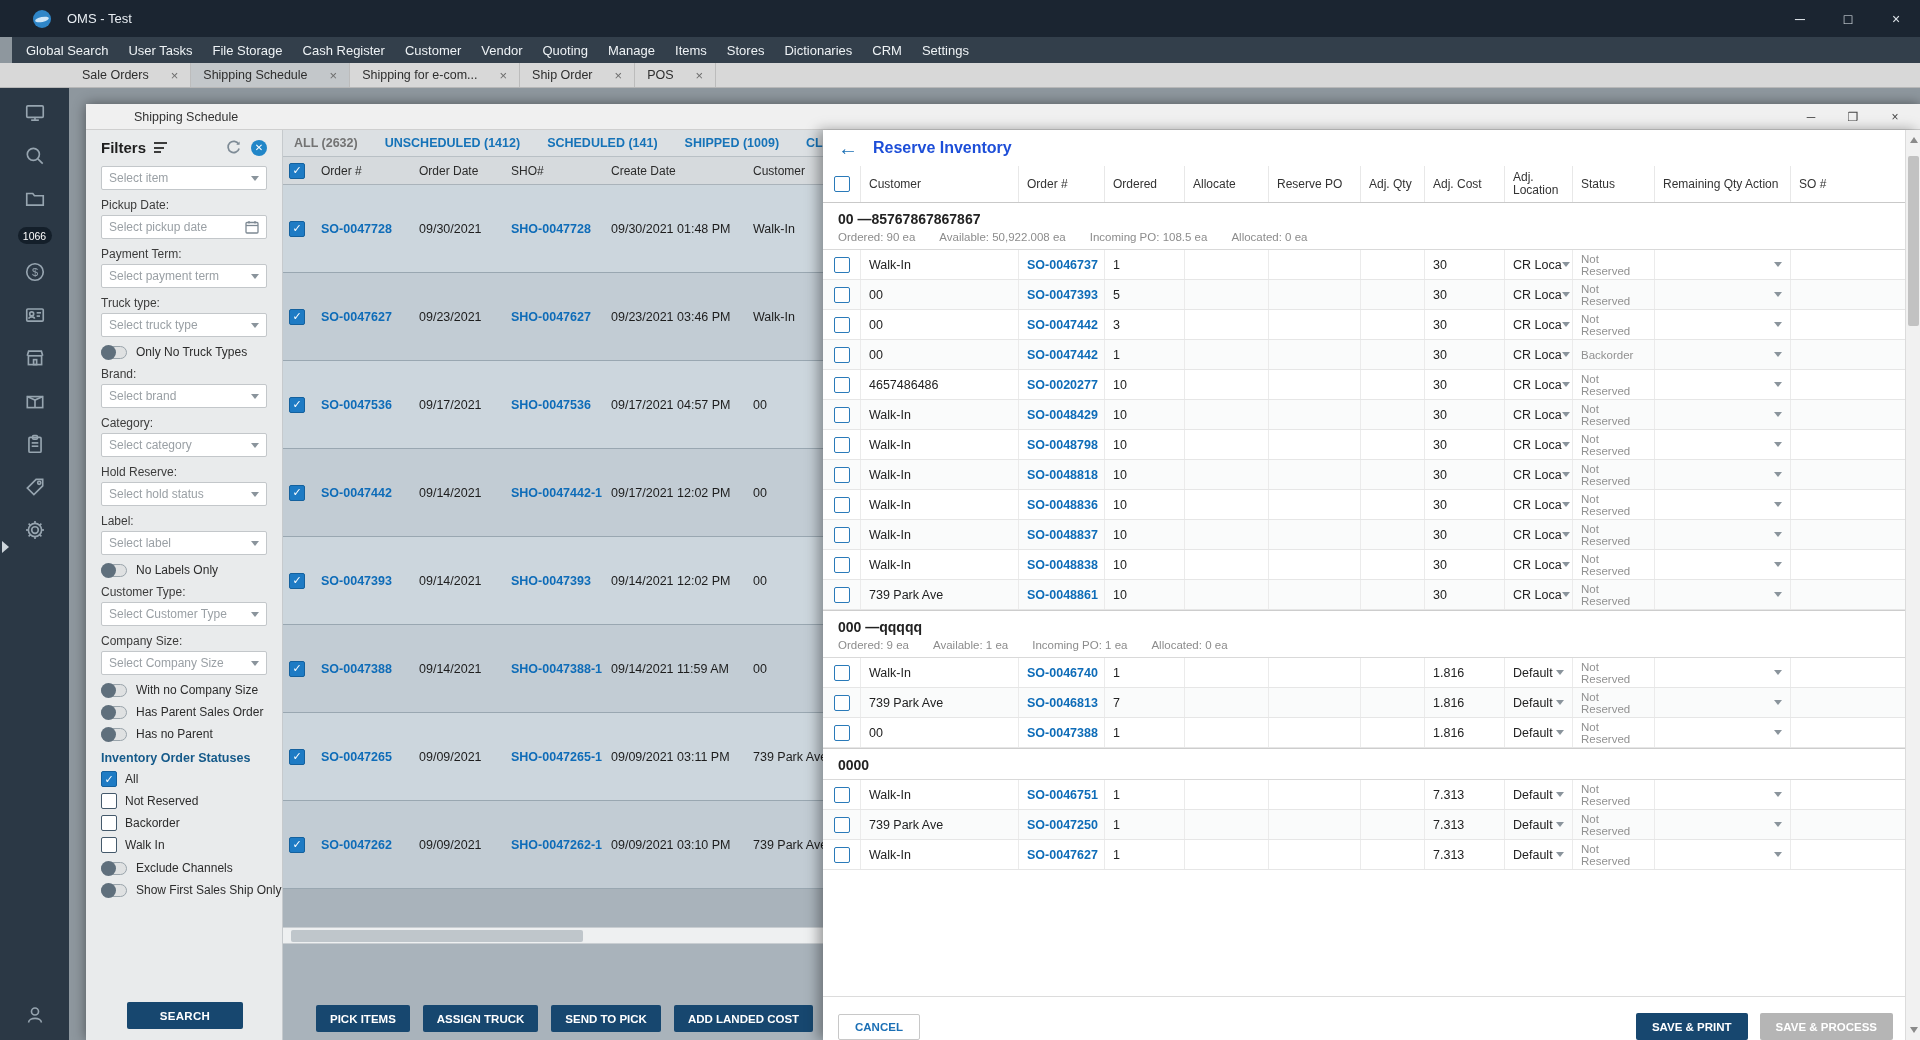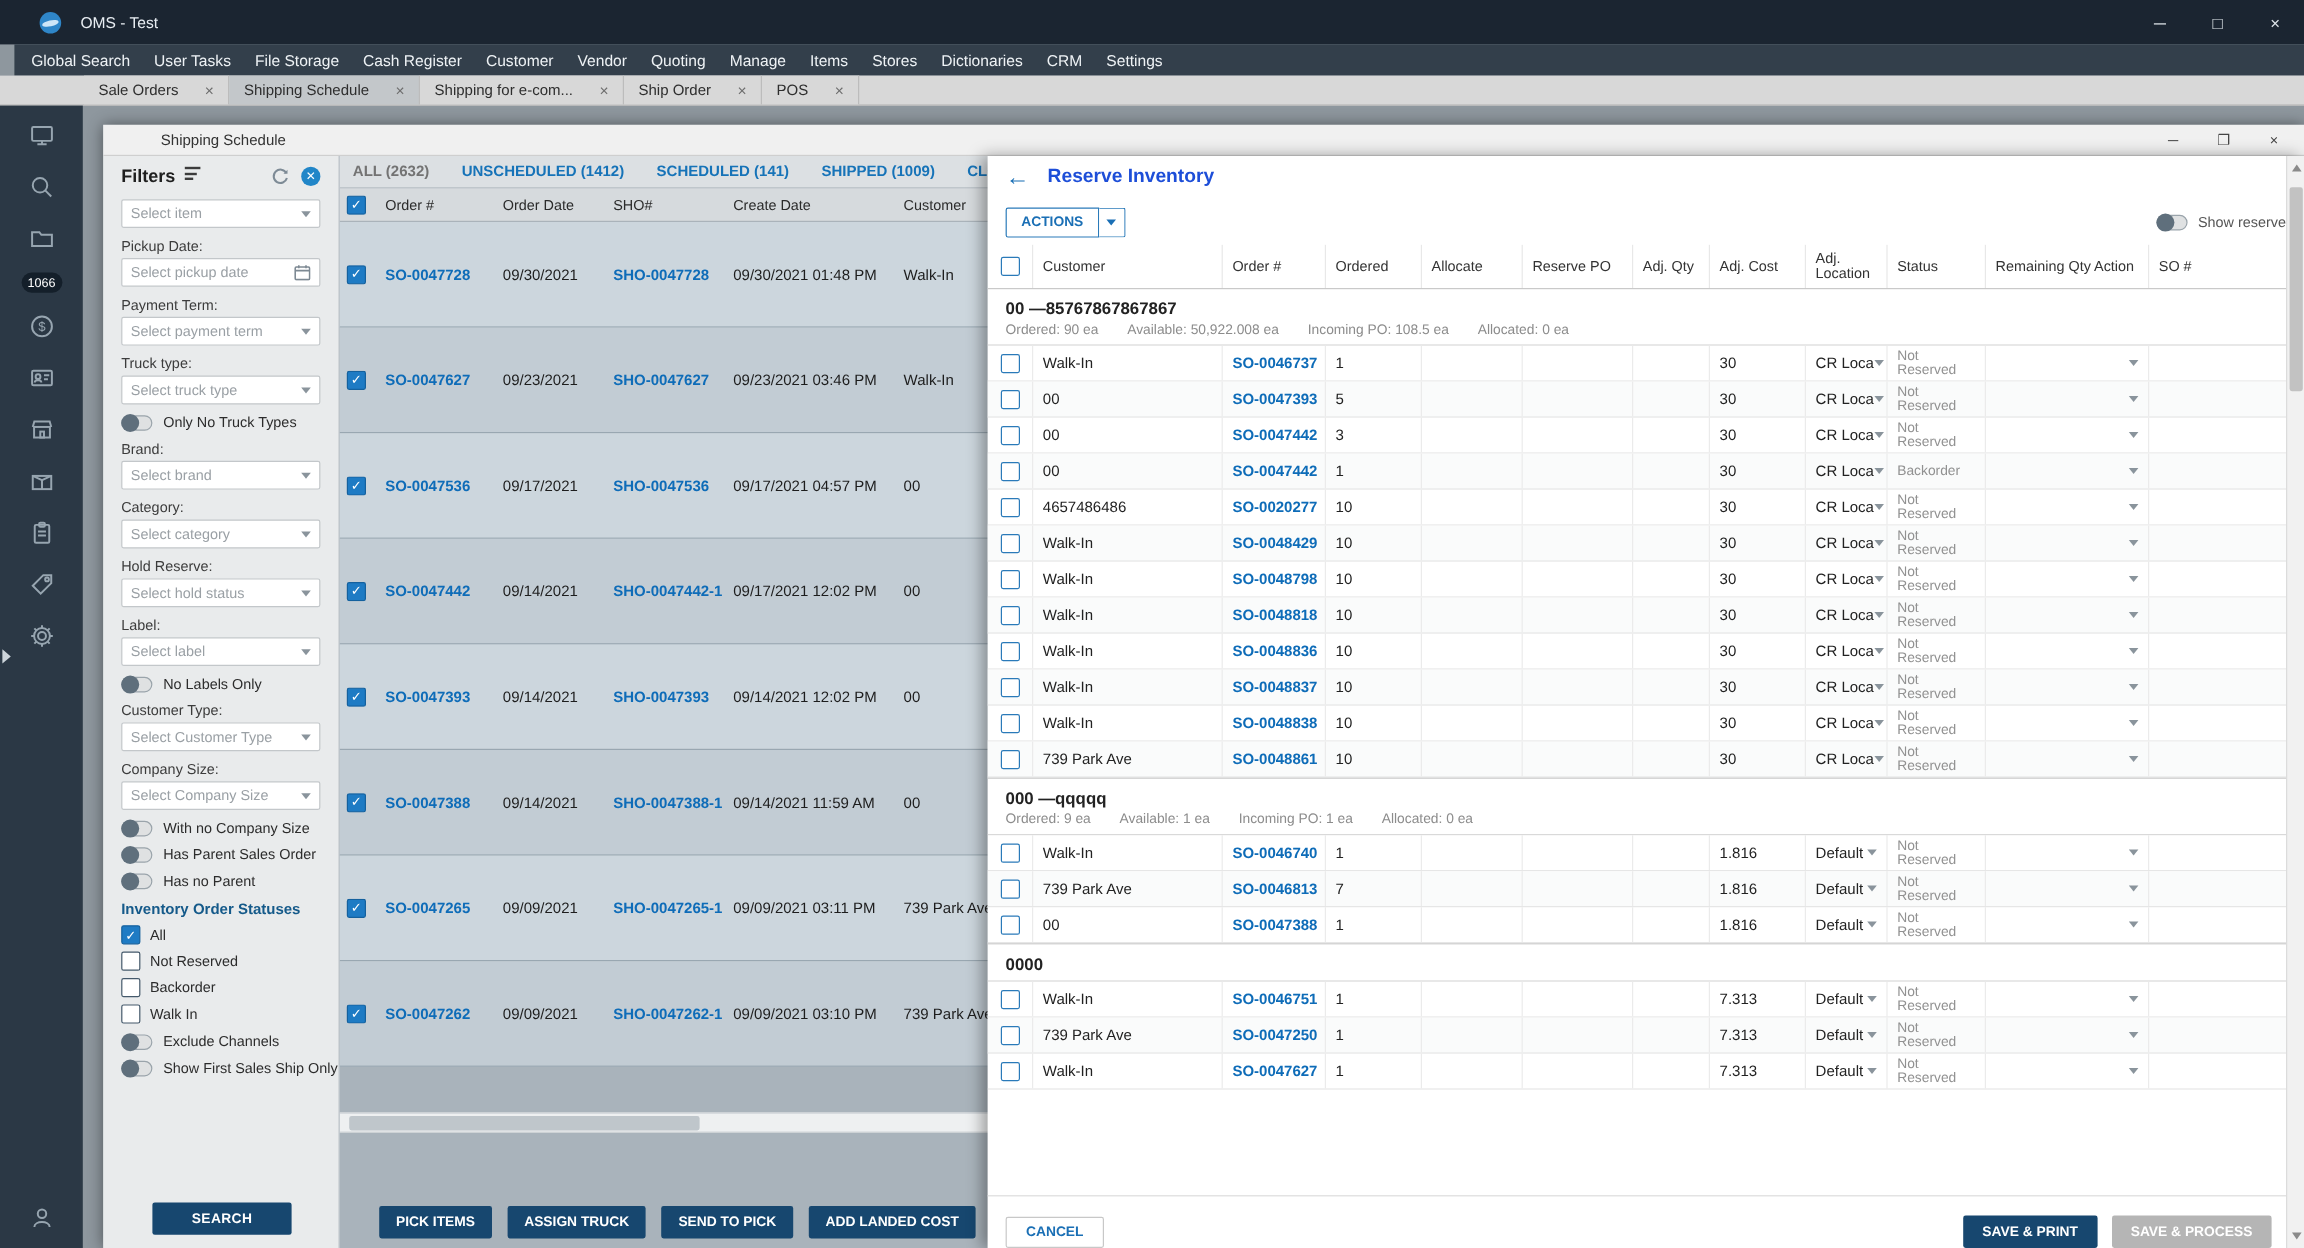--- a/index.html
+++ b/index.html
@@ -34,21 +34,21 @@
   .side-expander { position:absolute; left:2px; top:453px; width:0; height:0; border-top:6px solid transparent; border-bottom:6px solid transparent; border-left:7px solid #cdd5db; }
   
   .window { position:absolute; left:86px; top:104px; right:0; bottom:0; background:#a9b3bb; box-shadow:0 0 12px rgba(0,0,0,.45); display:flex; flex-direction:column; }
   .window-titlebar { height:26px; background:#f0f0f0; border-bottom:1px solid #cfcfcf; display:flex; align-items:center; flex:0 0 auto; }
   .window-title { margin-left:48px; font-size:12.5px; color:#333; }
   .wc { margin-left:auto; display:flex; margin-right:4px; }
   .wc-btn { width:42px; height:26px; display:flex; align-items:center; justify-content:center; color:#444; font-size:12px; }
   .window-body { flex:1; display:flex; position:relative; }
   
   .filters { width:197px; flex:0 0 197px; background:#e9ebec; border-right:1px solid #c6cacd; position:relative; padding:9px 15px 50px 15px; overflow:hidden; }
-  .f-head { display:flex; margin-bottom:4px; }
+  .f-head { display:flex; align-items:center; margin-bottom:4px; }
   .f-title { font-size:15px; font-weight:700; color:#1f1f1f; }
   .f-ham { margin-left:8px; display:flex; flex-direction:column; gap:2.5px; }
   .f-ham i { display:block; height:2px; background:#3c3c3c; }
   .f-ham i:nth-child(1){width:13px;} .f-ham i:nth-child(2){width:10px;} .f-ham i:nth-child(3){width:7px;}
   .f-head .sp { flex:1; }
   .f-x { width:16px; height:16px; border-radius:50%; background:#2186c8; color:#fff; font-size:10px; display:flex; align-items:center; justify-content:center; margin-left:9px; }
   .f-label { font-size:12px; color:#3c3c3c; margin:8px 0 3px; }
   .f-select { height:24px; background:#fff; border:1px solid #c3c7ca; border-radius:2px; display:flex; align-items:center; padding:0 7px; }
   .f-select .ph { color:#9aa0a5; font-size:12px; flex:1; white-space:nowrap; overflow:hidden; }
   .caret { width:0; height:0; border-left:4px solid transparent; border-right:4px solid transparent; border-top:5px solid #8a949c; flex:0 0 auto; }
@@ -566,34 +566,20 @@
             <div class="abtn">ADD LANDED COST</div>
             <div class="abtn">SP</div>
           </div>
       </div>
 
       <div class="reserve">
         <div class="res-header">
           <span class="back-arrow">←</span>
           <span class="res-title">Reserve Inventory</span>
         </div>
-        <div class="res-toolbar">
-          <div class="actions-split">
-            <div class="actions-main">ACTIONS</div>
-            <div class="actions-caret">
-                <span class="caret"></span>
-              </div>
-          </div>
-          <div class="show-reserve">
-            <span class="t-track">
-                <span class="t-knob"></span>
-              </span>
-            <span class="t-label">Show reserve</span>
-          </div>
-        </div>
         <div class="rgrid res-thead" id="res-head">
             <div class="cbcell">
               <span class="cb-blue"></span>
             </div>
             <div>Customer</div>
             <div>Order #</div>
             <div>Ordered</div>
             <div>Allocate</div>
             <div>Reserve PO</div>
             <div>Adj. Qty</div>

